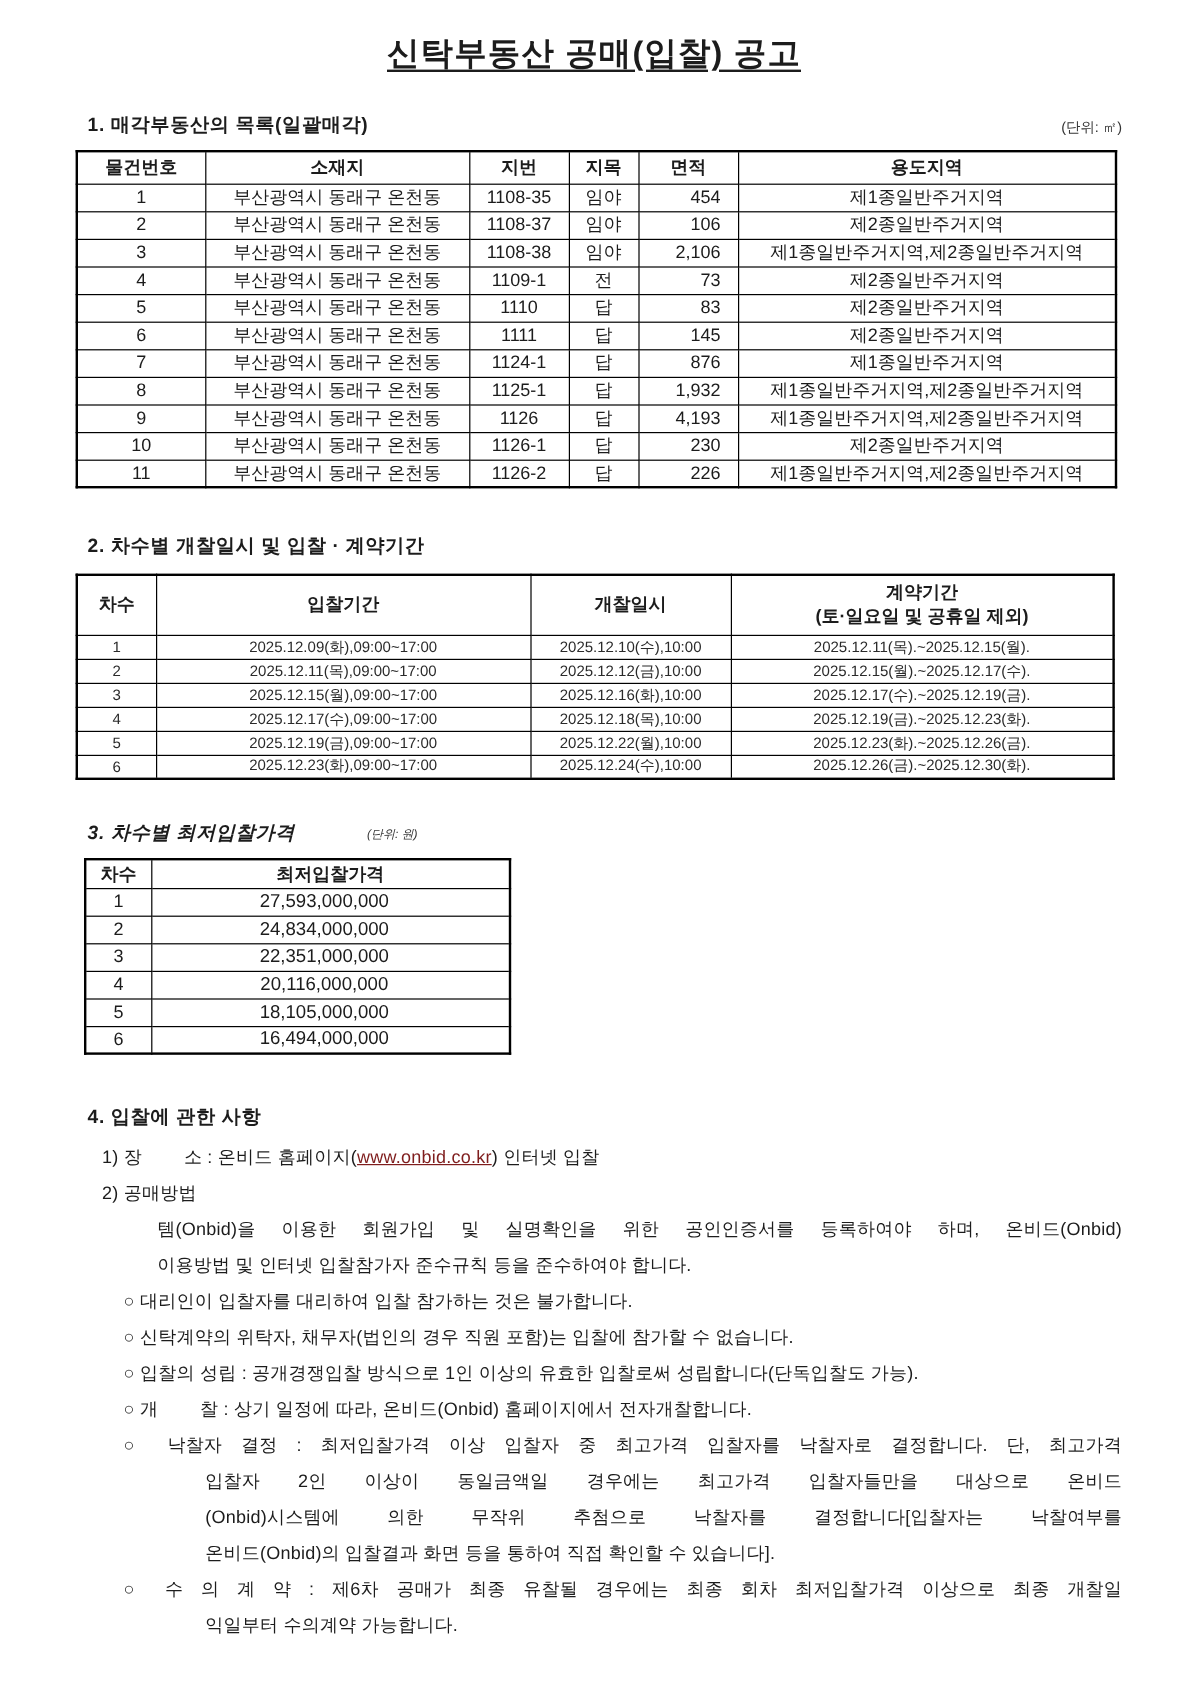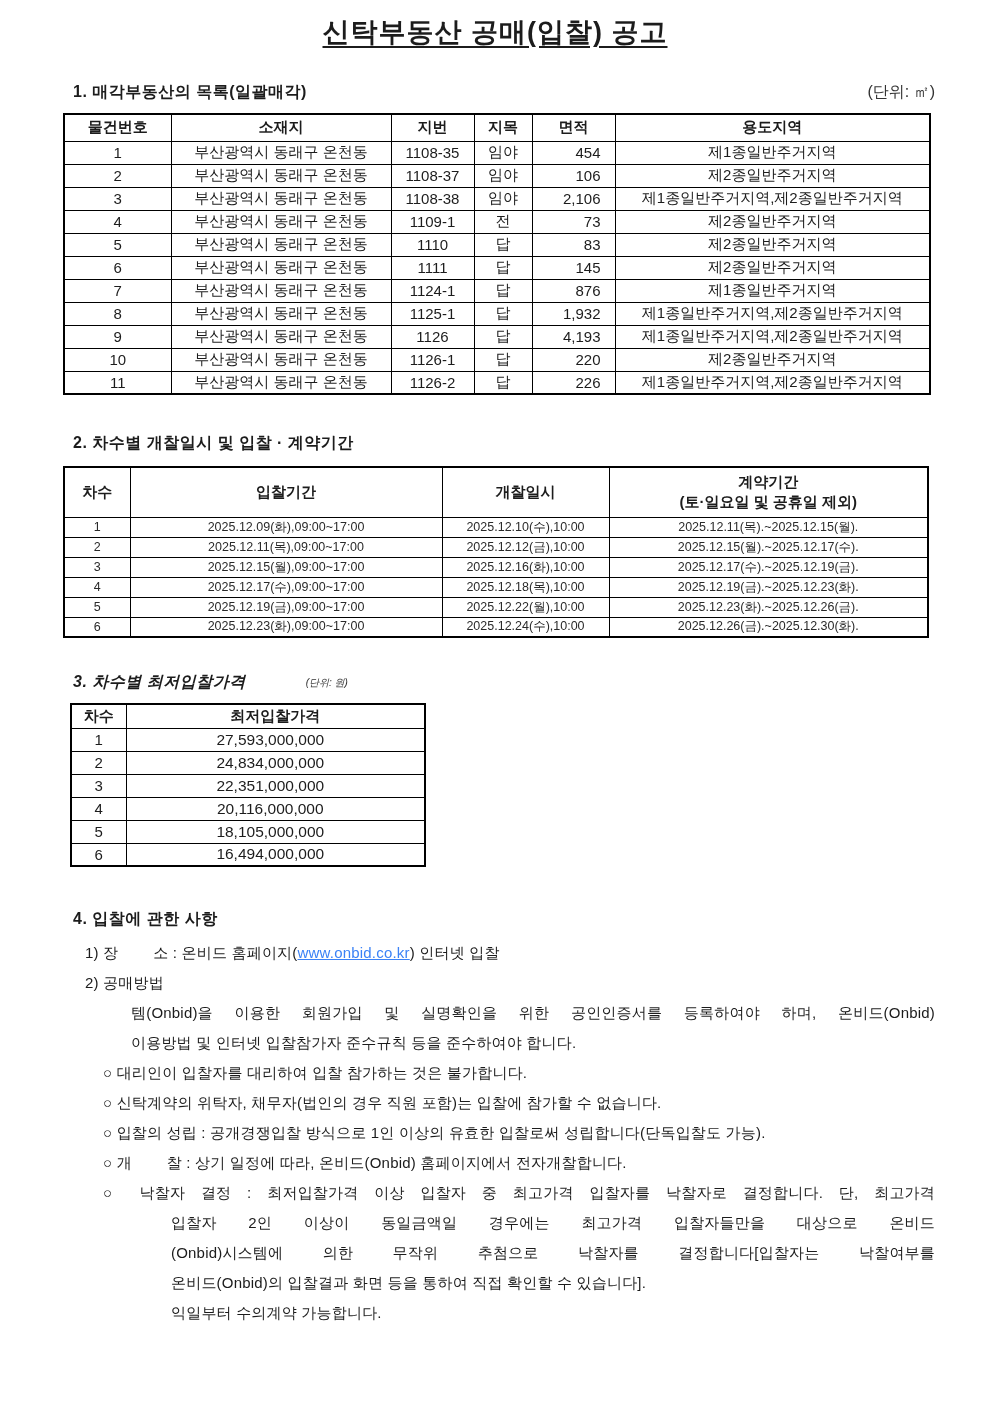--- a/index.html
+++ b/index.html
@@ -13,36 +13,36 @@
     color: #1c1c1c;
   }
   
   .doc-title {
     text-align: center;
     font-size: 27px;
     font-weight: 700;
     letter-spacing: 1px;
     text-decoration: underline;
     text-underline-offset: 5px;
-    margin-top: 4px;
+    margin-top: 16px;
   }
   
   .sec-head {
     font-size: 16px;
     font-weight: 700;
     letter-spacing: 0.5px;
     margin-left: 18px;
   }
   .sec1-row {
     margin-top: 32px;
     display: flex;
     justify-content: space-between;
     align-items: flex-end;
   }
-  .unit-note { font-size: 16px; font-weight: 400; color: #333; }
+  .unit-note { font-size: 12px; font-weight: 400; color: #333; }
   .sec3-row { margin-top: 34px; display: flex; align-items: center; font-style: italic; }
   .sec3-row .unit-note { margin-left: 60px; font-size: 10px; }
   
   table {
     border-collapse: collapse;
     table-layout: fixed;
     border: 2px solid #000;
     margin-left: 8px;
   }
   th, td {
@@ -179,21 +179,21 @@
         <td>1126</td>
         <td>답</td>
         <td>4,193</td>
         <td>제1종일반주거지역,제2종일반주거지역</td>
       </tr>
       <tr>
         <td>10</td>
         <td>부산광역시  동래구  온천동</td>
         <td>1126-1</td>
         <td>답</td>
-        <td>220</td>
+        <td>230</td>
         <td>제2종일반주거지역</td>
       </tr>
       <tr>
         <td>11</td>
         <td>부산광역시  동래구  온천동</td>
         <td>1126-2</td>
         <td>답</td>
         <td>226</td>
         <td>제1종일반주거지역,제2종일반주거지역</td>
       </tr>
@@ -295,26 +295,27 @@
       </tr>
       <tr>
         <td>6</td>
         <td>16,494,000,000</td>
       </tr>
     </tbody>
 </table>
 
 <div class="sec-head sec4-head">4. 입찰에 관한 사항</div>
 <div class="lines">
-    <div class="line l1"><span>1) 장&nbsp;&nbsp;&nbsp;&nbsp;&nbsp;&nbsp;&nbsp;&nbsp;소 : 온비드 홈페이지(</span><a class="link" href="#" style="color: #3b82f6;">www.onbid.co.kr</a><span>) 인터넷 입찰</span></div>
+    <div class="line l1"><span>1) 장&nbsp;&nbsp;&nbsp;&nbsp;&nbsp;&nbsp;&nbsp;&nbsp;소 : 온비드 홈페이지(</span><a class="link" href="#" style="color: #7f1d1d;">www.onbid.co.kr</a><span>) 인터넷 입찰</span></div>
     <div class="line l1">2) 공매방법</div>
     <div class="line l3 jl">템(Onbid)을 이용한 회원가입 및 실명확인을 위한 공인인증서를 등록하여야 하며, 온비드(Onbid)</div>
     <div class="line l3">이용방법 및 인터넷 입찰참가자 준수규칙 등을 준수하여야 합니다.</div>
     <div class="line l2">○ 대리인이 입찰자를 대리하여 입찰 참가하는 것은 불가합니다.</div>
     <div class="line l2">○ 신탁계약의 위탁자, 채무자(법인의 경우 직원 포함)는 입찰에 참가할 수 없습니다.</div>
     <div class="line l2">○ 입찰의 성립 : 공개경쟁입찰 방식으로 1인 이상의 유효한 입찰로써 성립합니다(단독입찰도 가능).</div>
     <div class="line l2">○ 개&nbsp;&nbsp;&nbsp;&nbsp;&nbsp;&nbsp;&nbsp;&nbsp;찰 : 상기 일정에 따라, 온비드(Onbid) 홈페이지에서 전자개찰합니다.</div>
     <div class="line l2 jl">○ 낙찰자 결정 : 최저입찰가격 이상 입찰자 중 최고가격 입찰자를 낙찰자로 결정합니다. 단, 최고가격</div>
     <div class="line l4 jl">입찰자 2인 이상이 동일금액일 경우에는 최고가격 입찰자들만을 대상으로 온비드</div>
     <div class="line l4 jl">(Onbid)시스템에 의한 무작위 추첨으로 낙찰자를 결정합니다[입찰자는 낙찰여부를</div>
     <div class="line l4">온비드(Onbid)의 입찰결과 화면 등을 통하여 직접 확인할 수 있습니다].</div>
+    <div class="line l2 jl">○ 수 의 계 약 : 제6차 공매가 최종 유찰될 경우에는 최종 회차 최저입찰가격 이상으로 최종 개찰일</div>
     <div class="line l4">익일부터 수의계약 가능합니다.</div>
   </div>
 
 </body></html>

